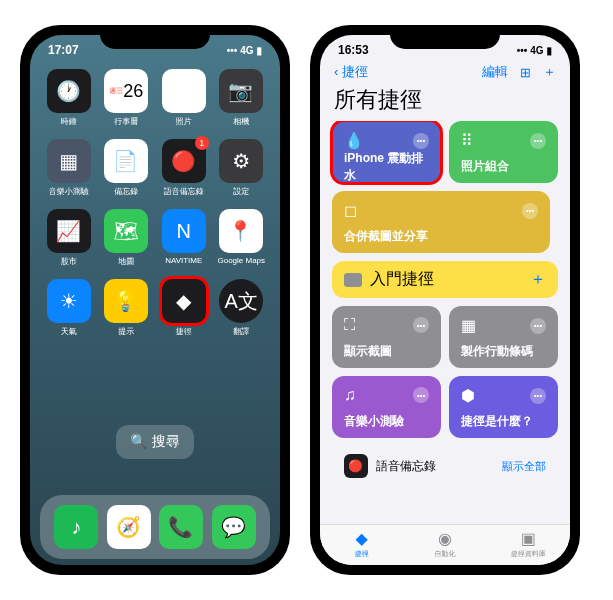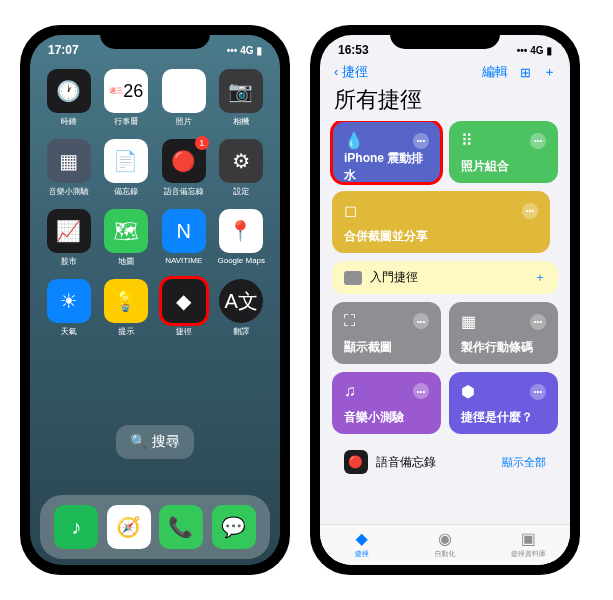--- a/index.html
+++ b/index.html
@@ -22,21 +22,21 @@
 .nav{display:flex;justify-content:space-between;align-items:center;padding:2px 14px;font-size:13px;color:#007aff}
 .nav-r{display:flex;gap:12px;align-items:center}
 .title{font-size:22px;font-weight:400;padding:2px 14px 6px}
 .content{flex:1;overflow:hidden;padding:0 12px}
 .row{display:flex;gap:8px;margin-bottom:8px}
 .card{flex:1;border-radius:12px;padding:10px 12px 8px;color:#fff;height:62px;box-sizing:border-box;display:flex;flex-direction:column;justify-content:space-between;position:relative}
 .card-top{display:flex;justify-content:space-between;align-items:center}
 .card-lbl{font-size:12px;font-weight:700}
 .dots{width:16px;height:16px;background:rgba(255,255,255,0.3);border-radius:50%;display:flex;align-items:center;justify-content:center;font-size:8px}
 .hl2{outline:3px solid #ff0000;outline-offset:-1px}
-.section{background:#fef9c3;border-radius:12px;padding:8px 12px;margin-bottom:8px;display:flex;justify-content:space-between;align-items:center;font-size:12px}
+.section{background:#fde047;border-radius:12px;padding:8px 12px;margin-bottom:8px;display:flex;justify-content:space-between;align-items:center;font-size:16px}
 .folder-ico{width:18px;height:14px;background:#8e8e93;border-radius:3px;margin-right:8px;display:inline-block;vertical-align:middle}
 .listitem{display:flex;justify-content:space-between;align-items:center;padding:8px 12px;font-size:12px}
 .sq{width:24px;height:24px;border-radius:6px;margin-right:8px;display:inline-flex;align-items:center;justify-content:center;font-size:12px;color:#fff}
 .tabbar{display:flex;border-top:1px solid #ddd;background:#f8f8f8;padding:4px 0 6px}
 .tab{flex:1;display:flex;flex-direction:column;align-items:center;gap:1px;font-size:7px;color:#8e8e93}
 .tab.active{color:#007aff}
 .tab-ico{font-size:16px}
 .cal{background:#fff;color:#000;font-size:7px}
 .cal-n{font-size:18px;font-weight:400;line-height:1}
 .cal-d{color:#ff3b30;font-size:7px}

